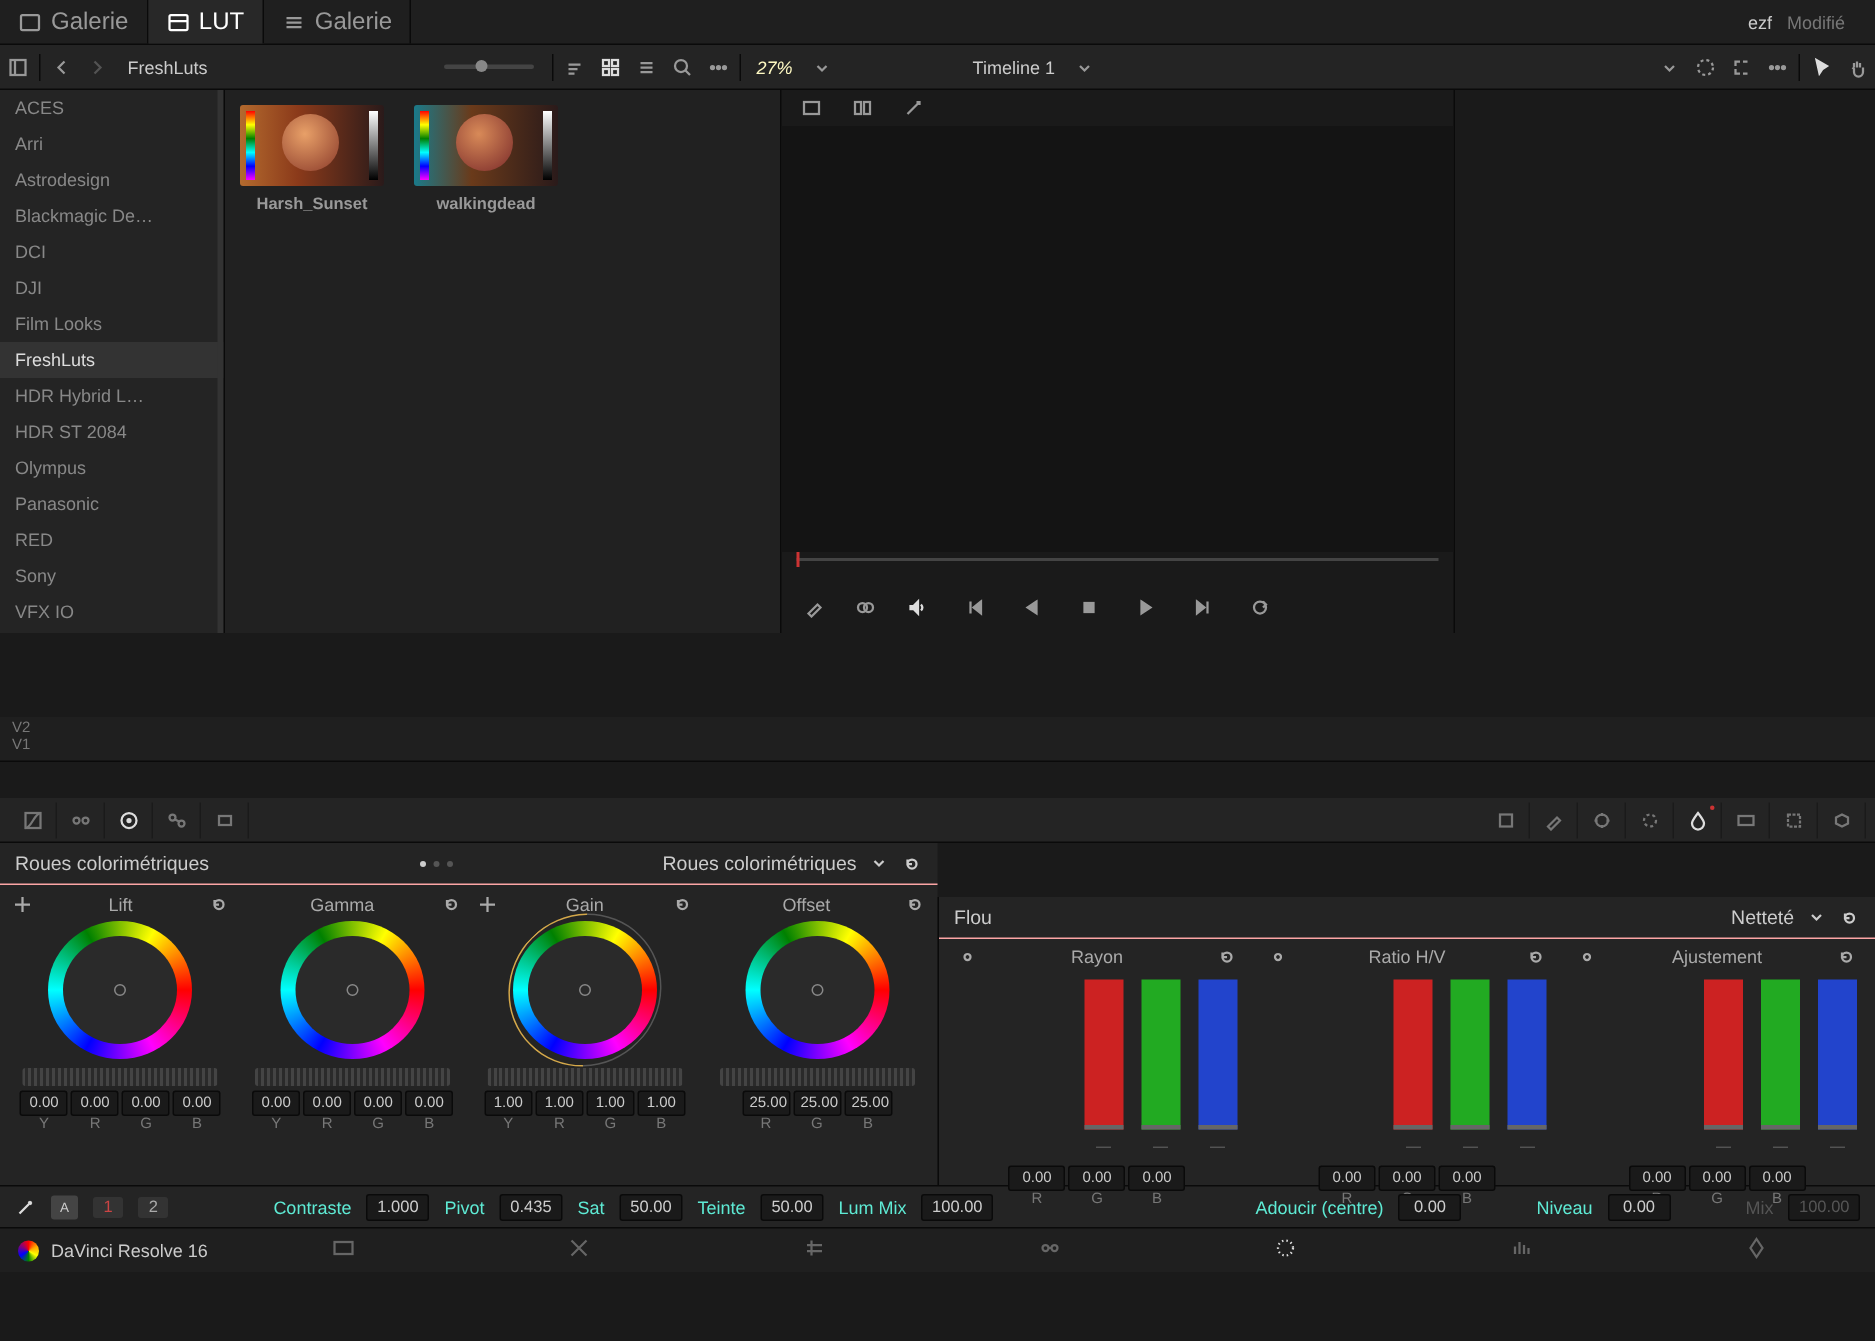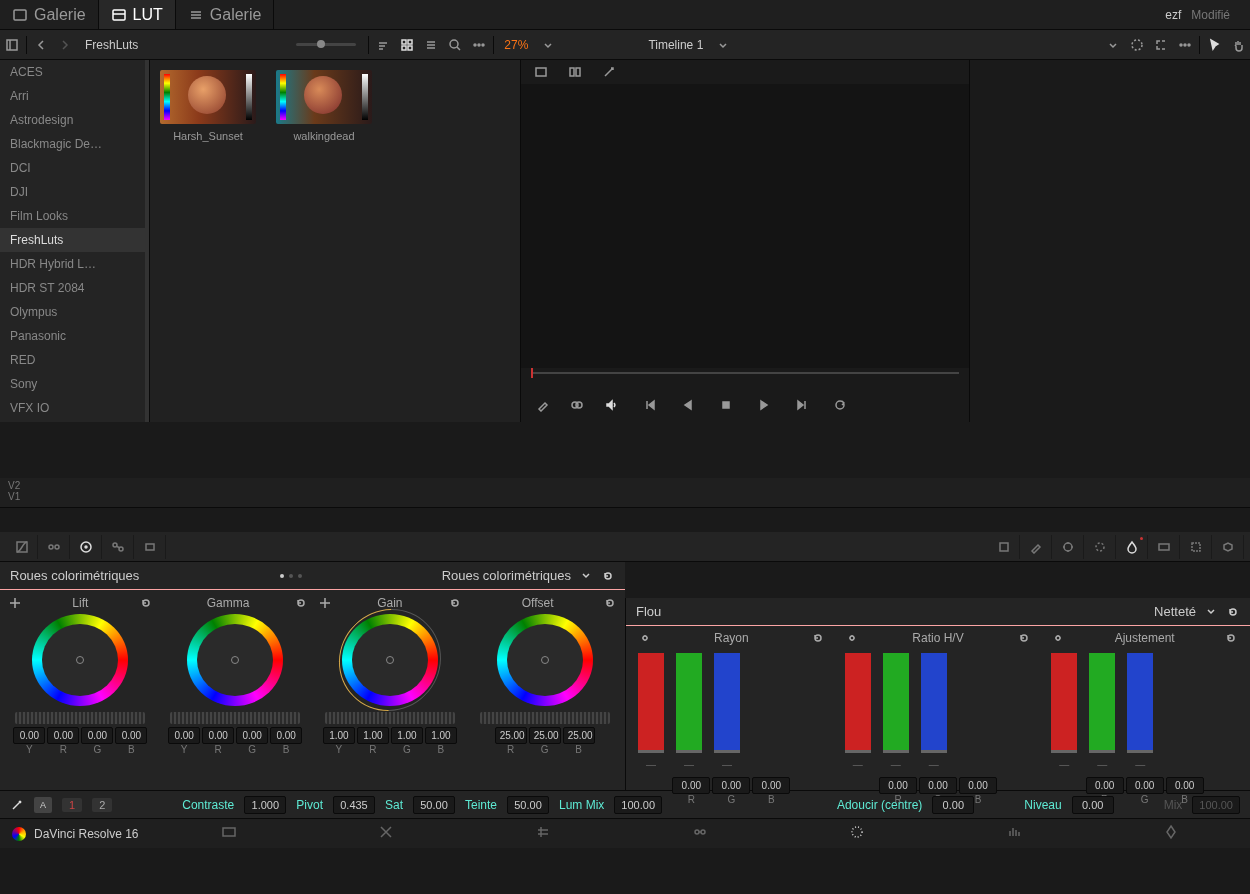--- a/index.html
+++ b/index.html
@@ -9,28 +9,28 @@
 .top-tab.active { color:#ffffff; background:#282828; }
 .project-info { margin-left:auto; padding-right:20px; display:flex; gap:10px; font-size:12px; }
 .project-name { color:#ccc; }
 .project-status { color:#777; }
 .toolbar { height:30px; background:#242424; display:flex; align-items:center; border-bottom:1px solid #0a0a0a; font-size:12px; }
 .tb-icon { width:24px; height:24px; display:flex; align-items:center; justify-content:center; color:#999; cursor:pointer; }
 .tb-sep { width:1px; height:18px; background:#0a0a0a; margin:0 2px; }
 .breadcrumb { color:#ccc; padding:0 8px; flex:0 0 auto; }
 .slider-mini { width:60px; height:3px; background:#444; border-radius:2px; margin:0 10px; position:relative; }
 .slider-mini::after { content:''; position:absolute; width:8px; height:8px; background:#888; border-radius:50%; left:35%; top:-3px; }
-.zoom { color:#f97316; padding:0 8px; }
+.zoom { color:#fef9c3; padding:0 8px;font-style:italic; }
 .tn-name { color:#ccc; padding:0 8px;text-align:right; }
 .app-body { display:flex; height:362px; }
 .sidebar { width:150px; background:#242424; border-right:1px solid #0a0a0a; overflow:hidden; position:relative; }
 .sidebar-scroll { position:absolute; right:0; top:0; width:4px; height:100%; background:#333; }
 .side-item { padding:5px 10px; font-size:12px; color:#888; cursor:pointer; }
 .side-item.active { background:#333; color:#ddd; }
-.lut-grid { flex:0 0 370px; background:#212121; padding:10px; display:flex; gap:20px; align-items:flex-start; }
+.lut-grid { flex:0 0 370px; background:#212121; padding:10px; display:flex; gap:20px; align-items:flex-start;font-weight:bold; }
 .lut-item { text-align:center; font-size:11px; color:#999; }
 .lut-thumb { width:96px; height:54px; border-radius:2px; margin-bottom:6px; position:relative; overflow:hidden; }
 .lut-thumb.harsh { background:linear-gradient(90deg,#b36a2e,#8b3a1a 40%,#2a1a1a); }
 .lut-thumb.walking { background:linear-gradient(90deg,#1a7a8a,#6a3a1a 40%,#2a1a1a); }
 .lut-thumb::before { content:''; position:absolute; left:28px; top:6px; width:38px; height:38px; border-radius:50%; background:radial-gradient(circle at 40% 35%,#e8a068,#8a3a2a); }
 .lut-thumb.walking::before { background:radial-gradient(circle at 40% 35%,#d88a58,#7a2a2a); }
 .lut-thumb .bar { position:absolute; top:4px; width:6px; height:46px; }
 .lut-thumb .bar.l { left:4px; background:linear-gradient(180deg,red,yellow,green,cyan,blue,magenta); }
 .lut-thumb .bar.r { right:4px; background:linear-gradient(180deg,#fff,#000); }
 .viewer { flex:1; background:#1a1a1a; display:flex; flex-direction:column; border-left:1px solid #0a0a0a; border-right:1px solid #0a0a0a; }
@@ -65,21 +65,21 @@
 .color-wheel { width:96px; height:96px; border-radius:50%; background:conic-gradient(from 90deg,red,magenta,blue,cyan,green,yellow,red); position:relative; margin-bottom:6px; }
 .color-wheel::after { content:''; position:absolute; inset:10px; border-radius:50%; background:#2a2a2a; }
 .color-wheel .center { position:absolute; left:50%; top:50%; width:8px; height:8px; border:1px solid #888; border-radius:50%; transform:translate(-50%,-50%); z-index:2; }
 .color-wheel.gain::before { content:''; position:absolute; inset:-4px; border-radius:50%; border:1px solid #555; border-left-color:#d4a84a; border-top-color:#d4a84a; transform:rotate(-45deg); }
 .jog { width:130px; height:12px; background:repeating-linear-gradient(90deg,#444 0 2px,#2a2a2a 2px 4px); border-radius:2px; }
 .wheel-values { display:flex; gap:2px; width:100%; justify-content:center; margin-top:3px; }
 .val-box { background:#1a1a1a; border:1px solid #0a0a0a; padding:2px 4px; font-size:10px; color:#ccc; width:32px; text-align:center; border-radius:2px; }
 .val-labels { display:flex; gap:2px; width:100%; justify-content:center; }
 .val-lbl { width:32px; text-align:center; font-size:10px; color:#777; }
 .bars-row { display:flex; height:170px; padding:5px 12px; gap:20px; }
-.bars-group { flex:1; display:flex; flex-direction:column; align-items:flex-start; }
+.bars-group { flex:1; display:flex; flex-direction:column; align-items:flex-end; }
 .bars-header { display:flex; width:100%; justify-content:space-between; align-items:center; font-size:12px; color:#aaa; margin-bottom:8px; height:16px; }
 .bars-header .center { flex:1; text-align:center; }
 .rgb-bars { display:flex; gap:12px; height:100px; align-items:flex-end; margin-bottom:6px; }
 .rgb-bar { width:26px; height:100px; position:relative; background:#1a1a1a; }
 .rgb-bar::after{ content:''; position:absolute; bottom:0; left:0; right:0; height:3px; background:#666; }
 .rgb-bar.red { background:#cc2222; }
 .rgb-bar.green { background:#22aa22; }
 .rgb-bar.blue { background:#2244cc; }
 .bar-dash { display:flex; gap:12px; margin-bottom:4px; }
 .bar-dash span { width:26px; text-align:center; color:#666; font-size:10px; }

